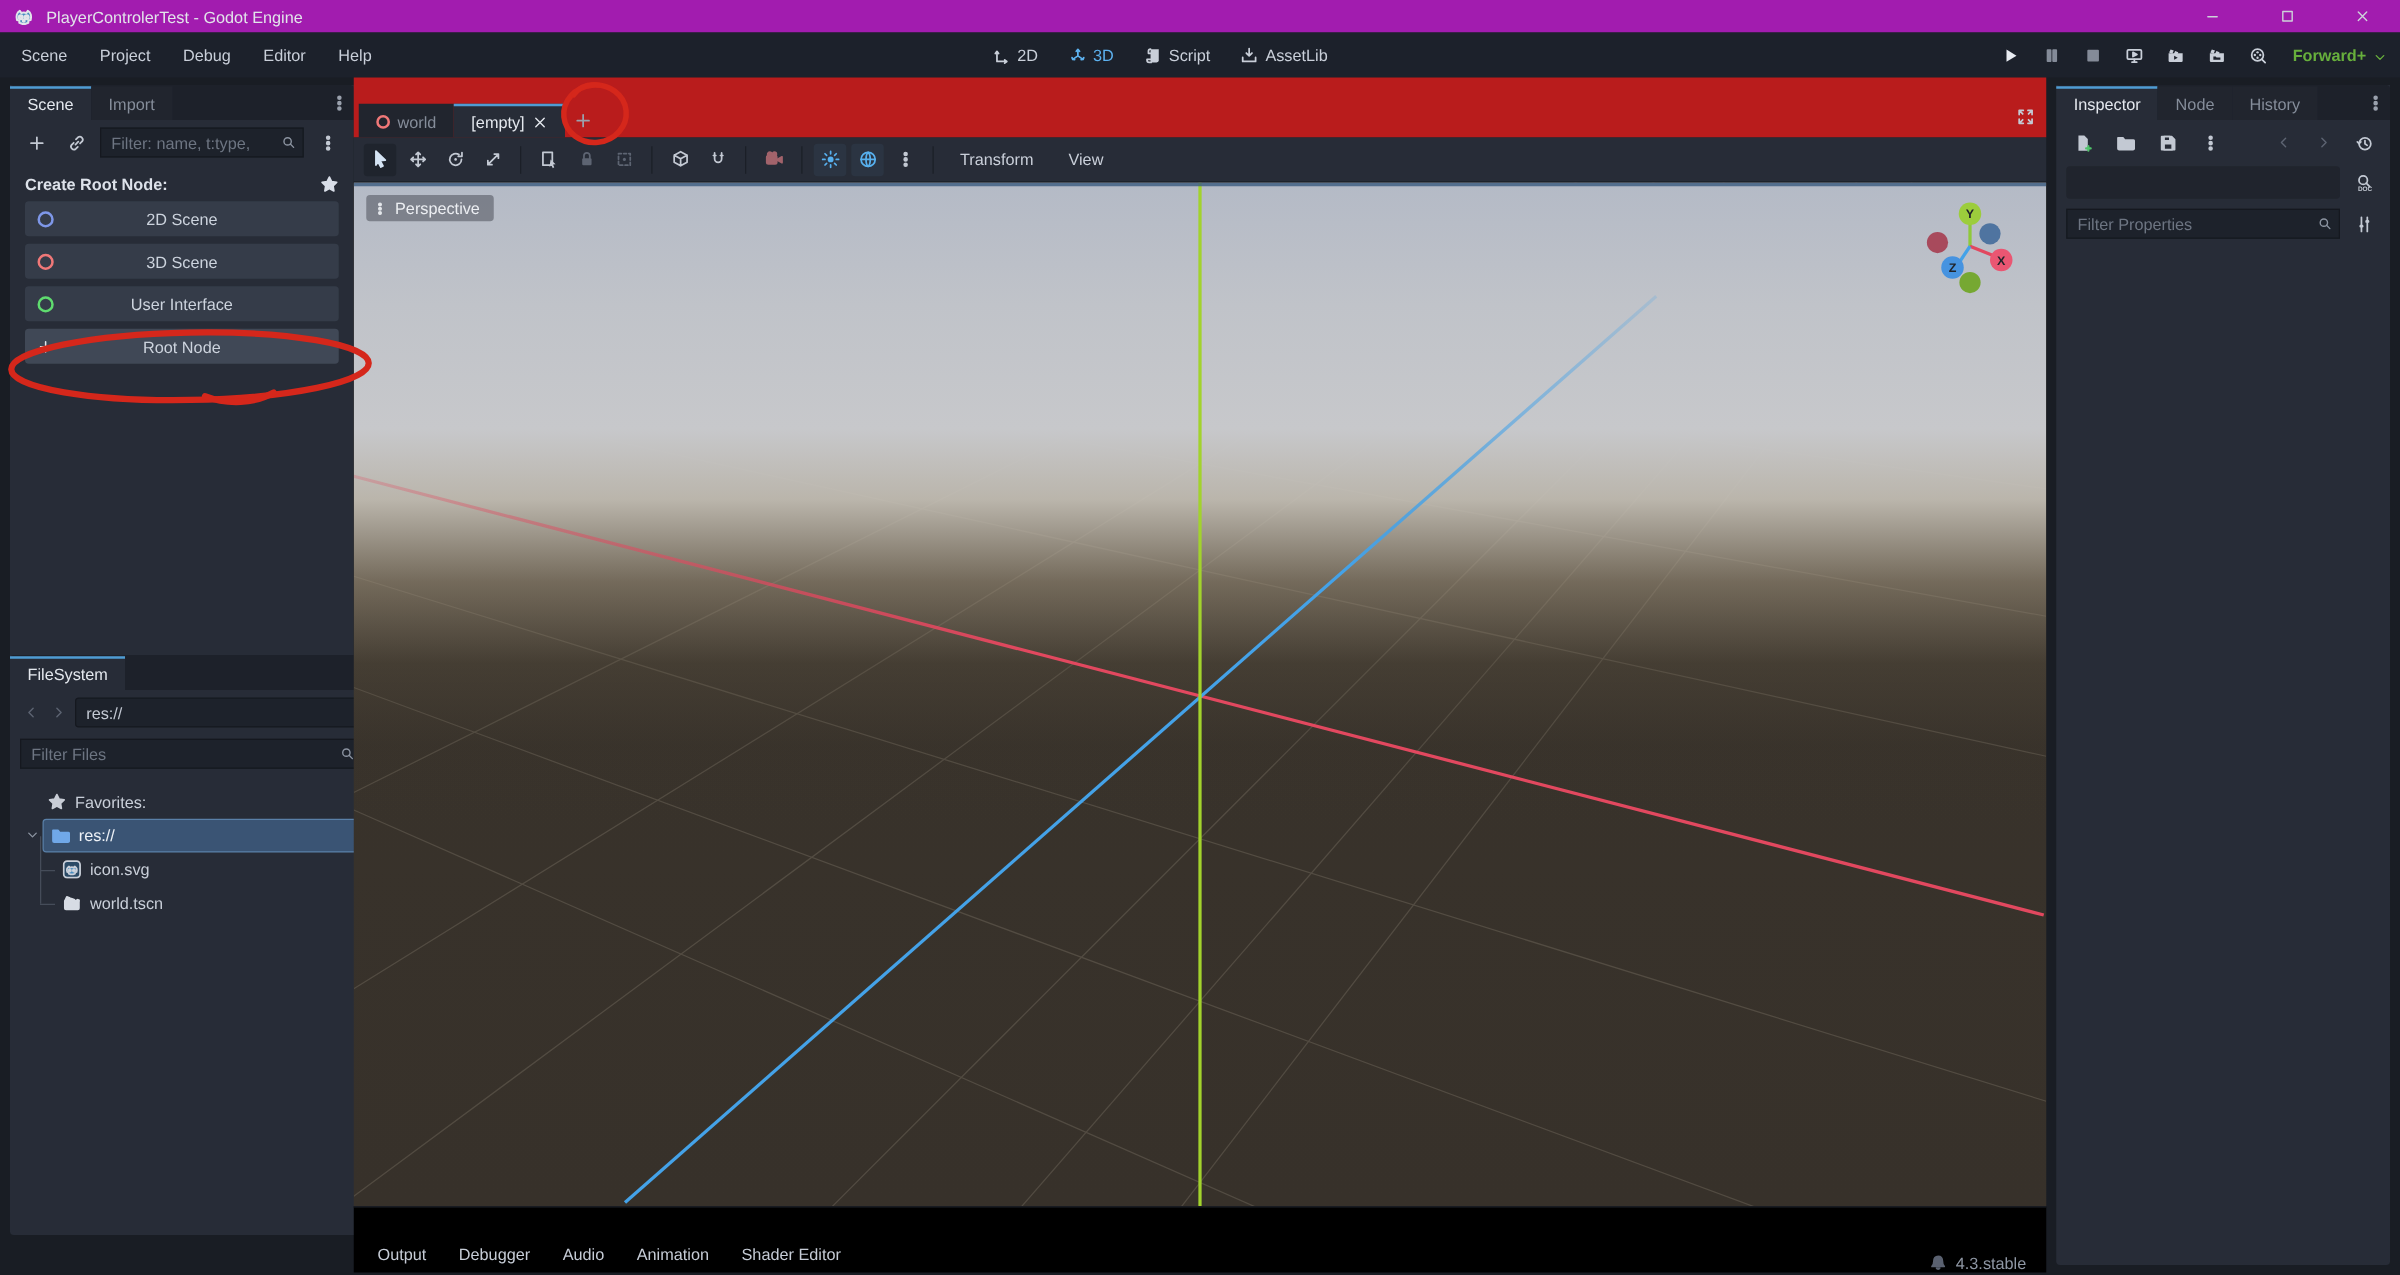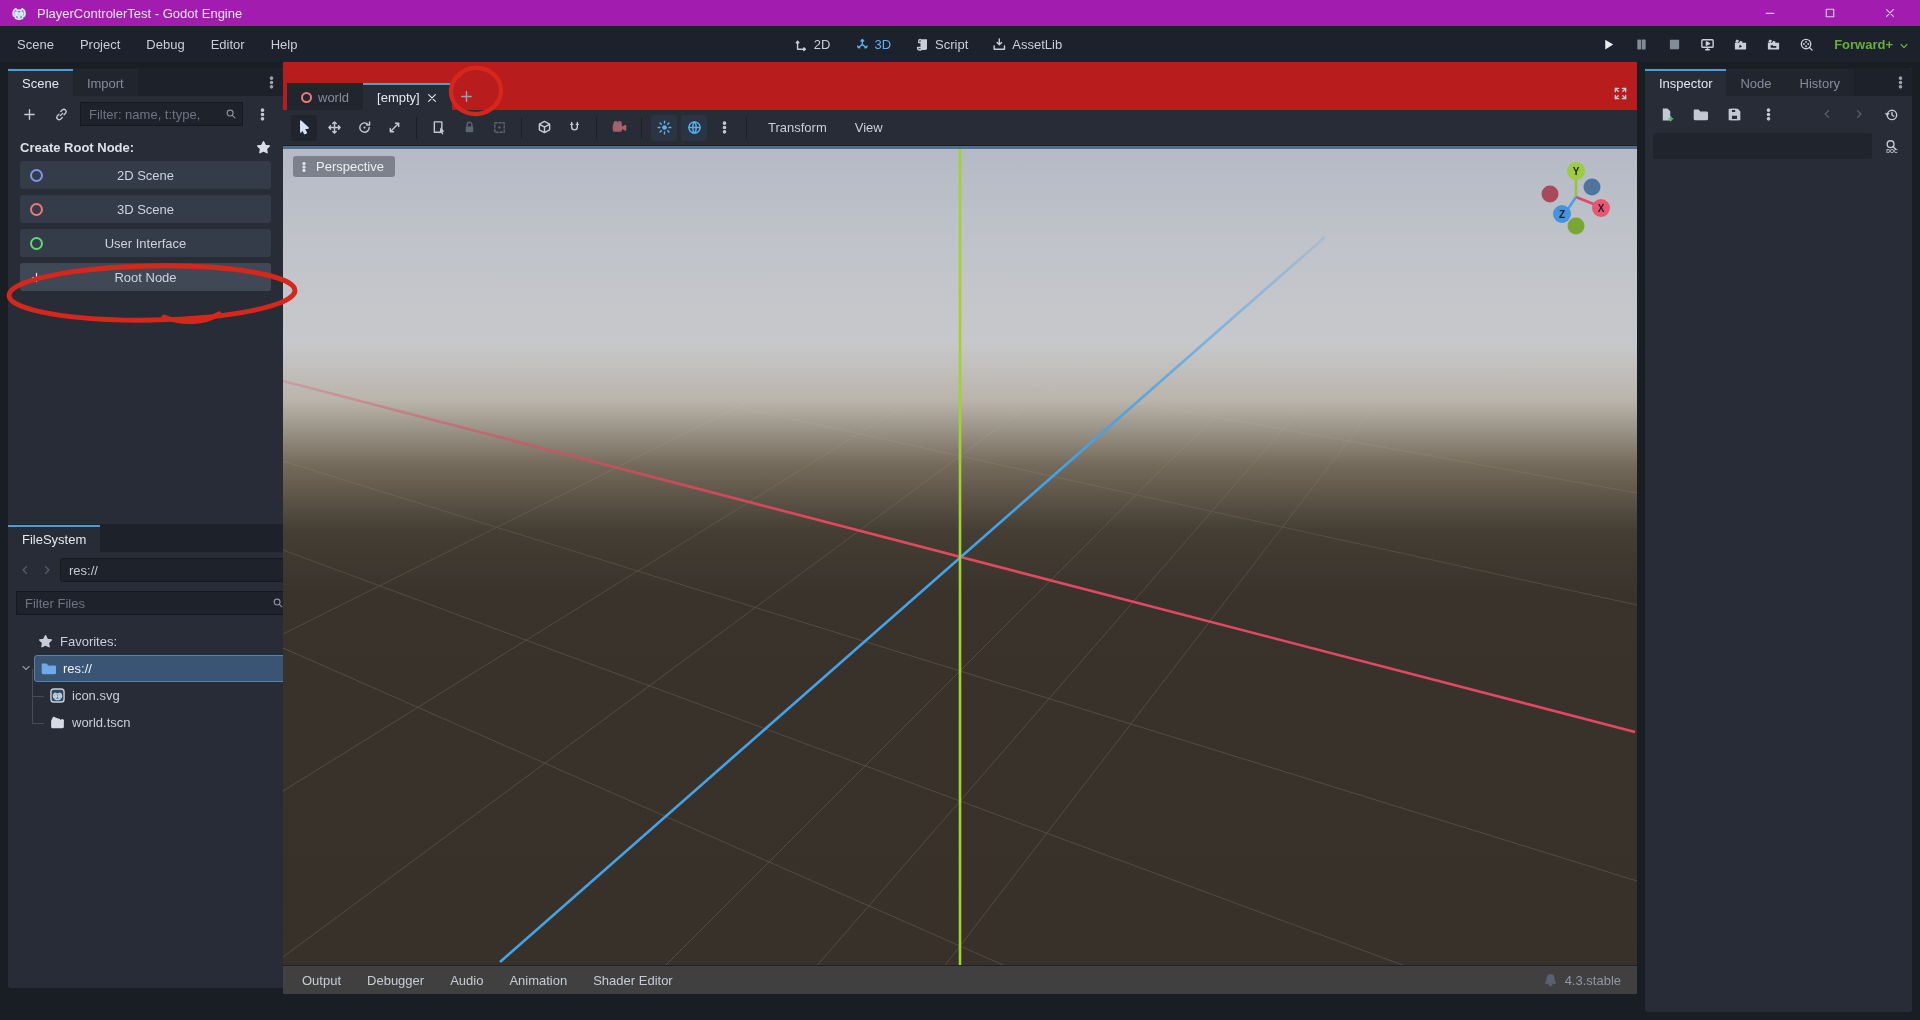--- a/index.html
+++ b/index.html
@@ -78,21 +78,21 @@
   
   #viewport{left:283px;top:146px;width:1354px;height:819px;background:linear-gradient(#3a342c,#37312a);overflow:hidden}
   .vp-topline{position:absolute;top:0;left:0;width:100%;height:3px;background:#426082;opacity:.85}
   .vp-layer{position:absolute;inset:0}
   .fog{background:linear-gradient(180deg,#b4bac6 0%,#c0c3c9 12%,#c7c8cb 24%,rgba(197,192,182,.92) 31%,rgba(152,140,120,.62) 39%,rgba(97,87,70,.3) 47%,rgba(64,57,46,.08) 55%,rgba(58,52,43,0) 63%)}
   .persp-pill{position:absolute;left:10px;top:10px;display:flex;align-items:center;gap:6px;background:rgba(110,114,124,.8);border-radius:3px;padding:3px 11px 3px 5px;color:#eceef2}
   .gizmo{position:absolute;right:14px;top:6px}
   .gizmo text{font-size:10px;font-weight:bold;fill:#20242b;text-anchor:middle;stroke:none}
 
   
-  #bottombar{left:283px;top:965px;width:1354px;height:29px;background:#404040;display:flex;align-items:center;padding:0 6px;border-top:1px solid #1e222a}
+  #bottombar{left:283px;top:965px;width:1354px;height:53px;background:#000000;display:flex;align-items:flex-end;padding:0 6px;border-top:1px solid #1e222a}
   .bp-item{padding:7px 13px;color:#c6ccd6}
   .version-area{margin-left:auto;display:flex;align-items:center;gap:7px;color:#8f97a4;padding-right:10px}
 
   
   #insp-panel{left:1645px;top:68px;width:267px;height:944px}
   .insp-toolbar{display:flex;align-items:center;gap:8px;padding:5px 8px 3px}
   .insp-right{margin-left:auto;display:flex;align-items:center;gap:6px}
   .res-row{display:flex;align-items:center;gap:6px;padding:3px 8px}
   .res-bar{flex:1;height:26px;background:#20242d;border-radius:3px}
   .insp-filter{display:flex;align-items:center;gap:6px;padding:4px 8px}
@@ -666,20 +666,38 @@
     <div class="res-row">
       <div class="res-bar"></div>
       <span class="ibtn">
           <svg class="i" viewBox="0 0 16 16">
             <circle cx="7" cy="5.5" r="3.6"></circle>
             <path d="M9.6 8.1 12.5 11"></path>
             <text x="2.5" y="15" font-size="5.5" font-weight="bold" fill="currentColor" stroke="none">DOC</text>
           </svg>
         </span>
     </div>
+    <div class="insp-filter">
+      <div class="tinput" style="flex:1">
+        <input placeholder="Filter Properties" style="">
+        <span class="sic">
+            <svg class="i sm" viewBox="0 0 16 16">
+              <circle cx="6.8" cy="6.8" r="3.9"></circle>
+              <path d="M9.7 9.7 13.2 13.2"></path>
+            </svg>
+          </span>
+      </div>
+      <span class="ibtn">
+          <svg class="i" viewBox="0 0 16 16">
+            <path d="M5.5 2v12M10.5 2v12"></path>
+            <rect x="3.8" y="8.3" width="3.4" height="2.4" rx="1" fill="currentColor" stroke="none"></rect>
+            <rect x="8.8" y="4.3" width="3.4" height="2.4" rx="1" fill="currentColor" stroke="none"></rect>
+          </svg>
+        </span>
+    </div>
   </div>
 
   <svg id="annotations" width="1920" height="1020" viewBox="0 0 1920 1020">
     <g fill="none" stroke="#d5271b" stroke-linecap="round">
       <ellipse cx="476" cy="91" rx="25" ry="23" stroke-width="4.4" transform="rotate(-6 476 91)"></ellipse>
       <path d="M459 76 Q 466 66 479 68" stroke-width="4"></path>
       <ellipse cx="152" cy="293" rx="143" ry="27" stroke-width="5" transform="rotate(-1 152 293)"></ellipse>
       <path d="M164 317 C 182 324 204 323 219 314" stroke-width="5"></path>
     </g>
   </svg>

